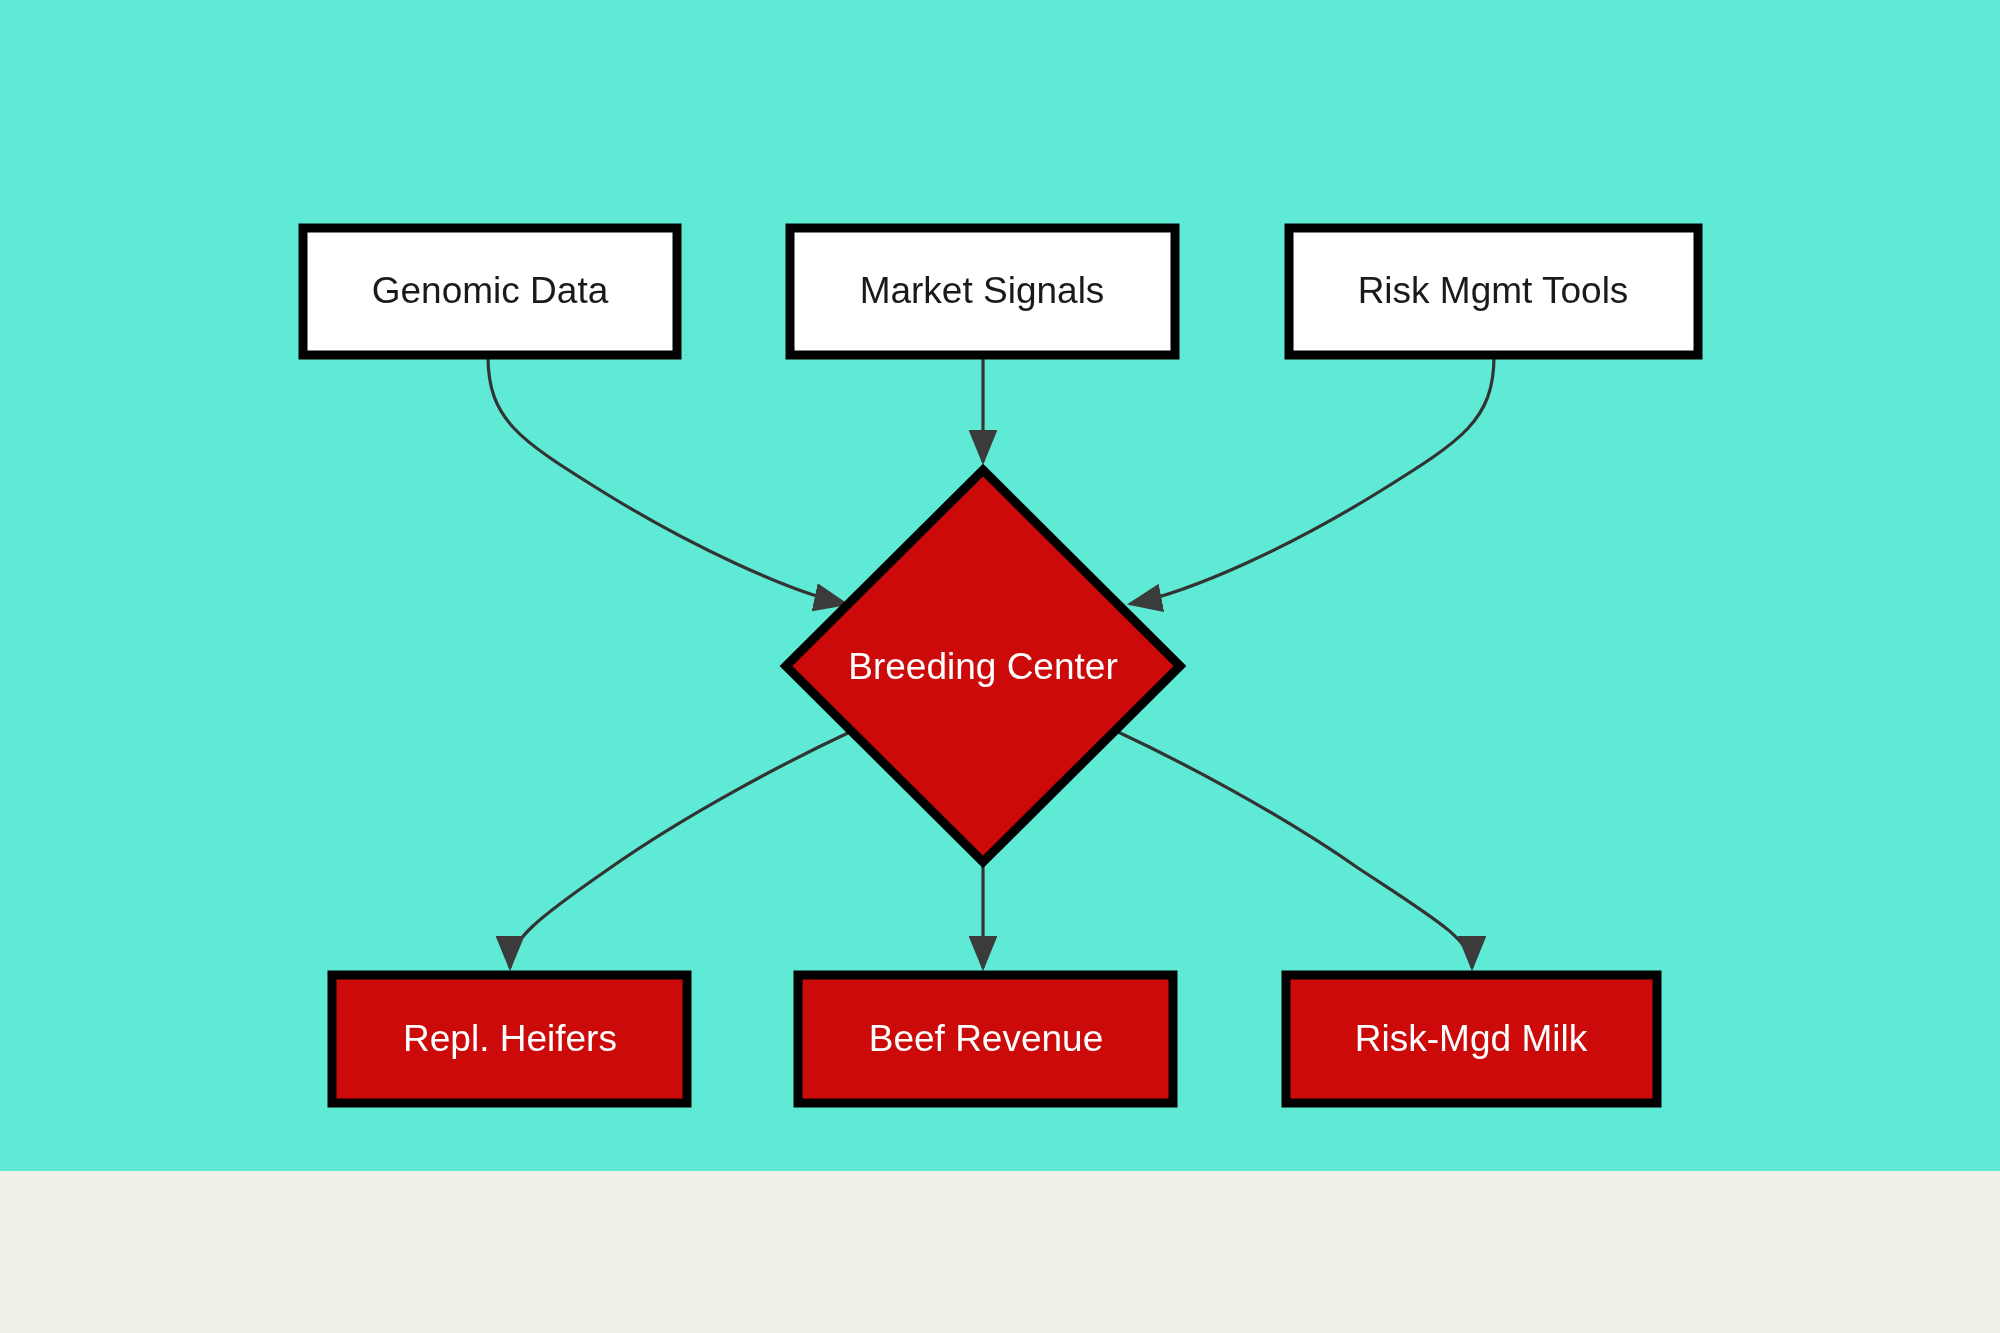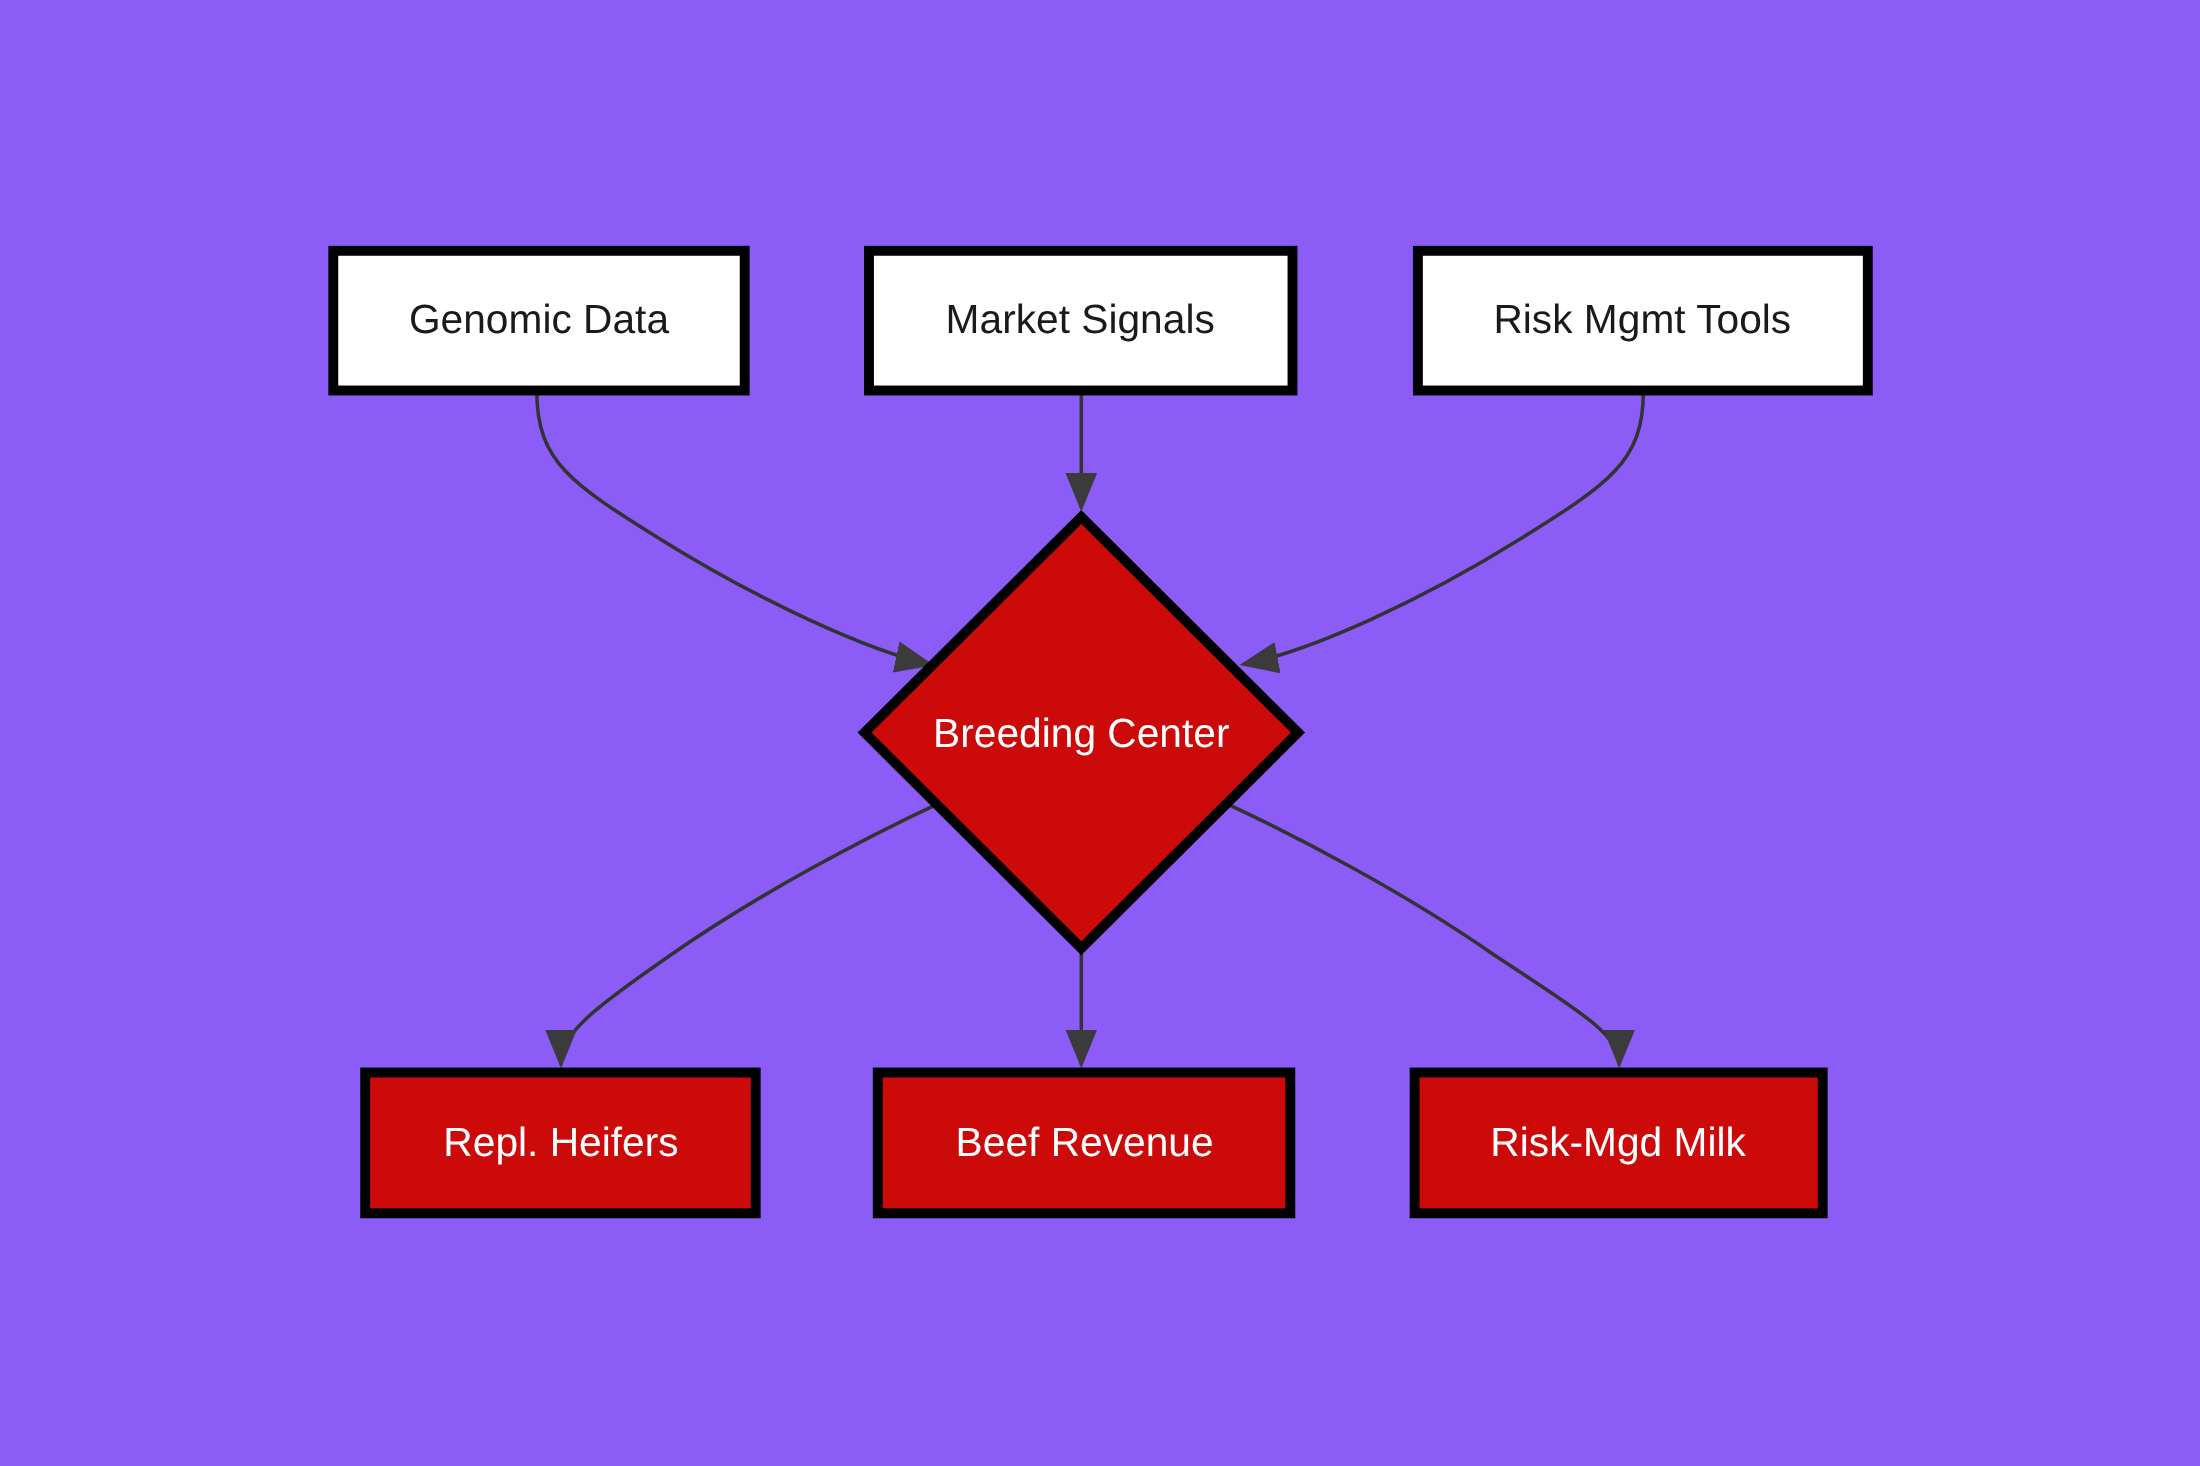--- a/index.html
+++ b/index.html
@@ -10,22 +10,22 @@
   body {
     width: 2000px;
     height: 1333px;
     background: #f0f0e9;
     font-family: "Liberation Sans", sans-serif;
     overflow: hidden;
   }
   #diagram-root {
     position: relative;
     width: 2000px;
-    height: 1333px;
-    background: #8b5cf6;
+    height: 1171px;
+    background: #5eead4;
   }
   svg#flow-svg {
     position: absolute;
     top: 0;
     left: 0;
     width: 2000px;
     height: 1333px;
     display: block;
   }
   .node-shape-input {

